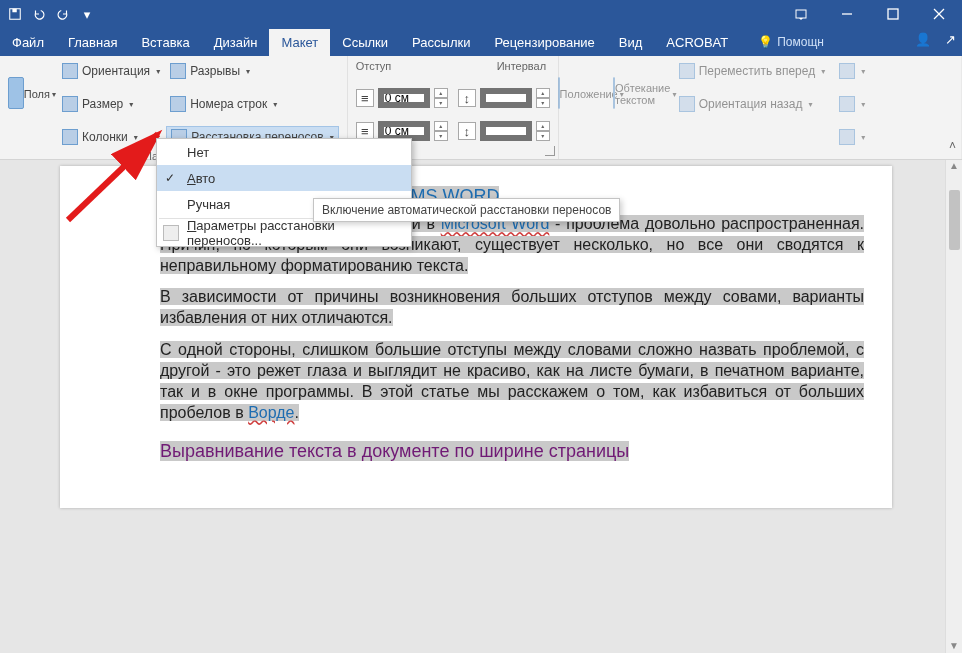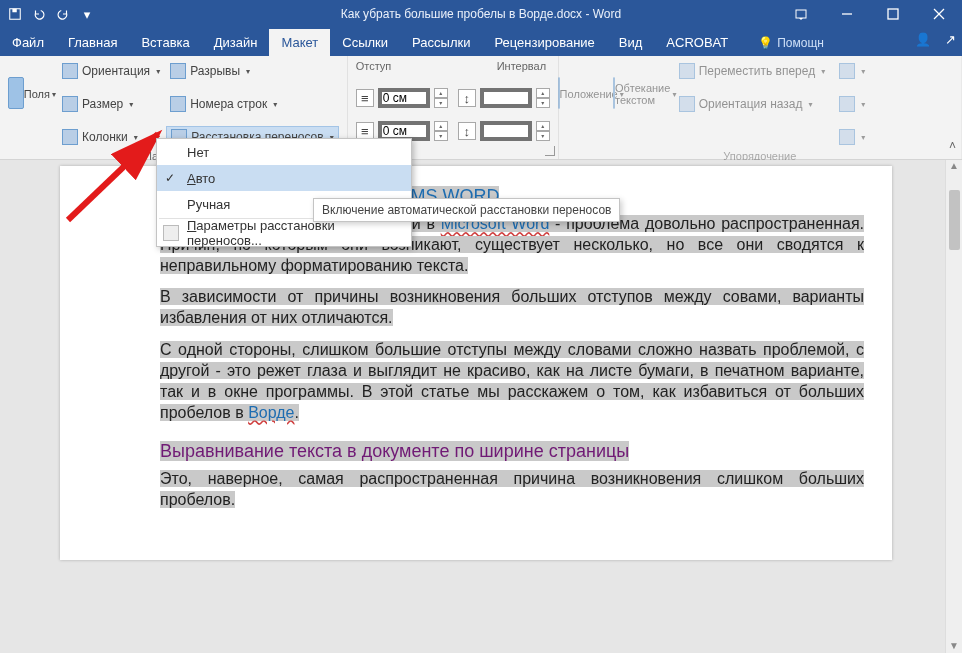--- a/index.html
+++ b/index.html
@@ -3,34 +3,34 @@
 <meta charset="utf-8">
 <style>
   * { box-sizing: border-box; margin: 0; padding: 0; font-family: "Segoe UI", Tahoma, sans-serif; }
   body { width: 962px; height: 653px; background: #fff; overflow: hidden; font-size: 13px; color: #444; }
   .titlebar { height: 28px; background: #2b579a; display: flex; align-items: center; color: #fff; position: relative; }
   .qa { display: flex; align-items: center; gap: 2px; padding-left: 4px; }
   .qa .ico { width: 22px; height: 22px; display: inline-flex; align-items: center; justify-content: center; }
   .title { position: absolute; left: 50%; transform: translateX(-50%); font-size: 12px; color: #eaf0fa; }
   .wincontrols { position: absolute; right: 0; display: flex; }
   .wincontrols div { width: 46px; height: 28px; display: flex; align-items: center; justify-content: center; }
-  .tabbar { height: 28px; background: #2b579a; display: flex; align-items: flex-end; }
+  .tabbar { height: 28px; background: #2b579a; display: flex; align-items: center; }
   .tab { padding: 6px 12px 6px 12px; color: #fff; font-size: 13px; cursor: pointer; }
   .tab.active { background: #f3f3f3; color: #2b579a; }
   .tell { margin-left: 8px; display: flex; align-items: center; color: #cfe0f7; font-size: 12px; padding: 6px 10px; }
   .ribbon { height: 104px; background: #f3f3f3; border-bottom: 1px solid #d4d4d4; display: flex; position: relative; }
   .group { border-right: 1px solid #e1e1e1; padding: 4px 8px 2px 8px; display: flex; flex-direction: column; justify-content: space-between; }
   .group-lbl { text-align: center; font-size: 11px; color: #6b6b6b; padding-top: 2px; }
   .big { display: flex; flex-direction: row; align-items: center; justify-content: center; width: 48px; height: 68px; font-size: 11px; color: #444; cursor: pointer; }
   .big .bi { width: 32px; height: 32px; background: #9ec2e6; border: 1px solid #6d9ecf; border-radius: 2px; margin-bottom: 2px; }
   .rowbtn { display: flex; align-items: center; gap: 4px; height: 22px; padding: 0 4px; font-size: 12px; color: #444; cursor: pointer; white-space: nowrap; }
   .rowbtn .si { width: 16px; height: 16px; background: #b9cee6; border: 1px solid #6d9ecf; }
   .spin { display: flex; align-items: center; gap: 4px; height: 22px; }
   .spin .si { width: 18px; height: 18px; border: 1px solid #a8a8a8; background: #fff; display:flex;align-items:center;justify-content:center; }
-  .spin input { width: 52px; height: 20px; border: 4px solid #737373; padding: 0 1px; font-size: 12px; }
+  .spin input { width: 52px; height: 20px; border: 6px solid #737373; padding: 0 1px; font-size: 12px; }
   .sbuttons { display: flex; flex-direction: column; }
   .sbuttons div { width: 14px; height: 10px; border: 1px solid #a8a8a8; background: #fff; font-size: 6px; text-align: center; line-height: 8px; color: #666; }
   .col { display:flex; flex-direction:column; gap:11px; }
   .hyph-btn { position: relative; background: #c9ddf2; border: 1px solid #a3c4e6; }
   .dropdown { position: absolute; left: 156px; top: 138px; width: 256px; background: #fff; border: 1px solid #c4c4c4; box-shadow: 2px 2px 6px rgba(0,0,0,0.25); z-index: 20; }
   .dditem { height: 26px; display: flex; align-items: center; padding-left: 30px; font-size: 13px; color: #333; position: relative; }
   .dditem.hover { background: #c9ddf2; }
   .dditem .chk { position: absolute; left: 8px; font-size: 12px; color: #333; }
   .dditem .ci { position:absolute; left:6px; width:16px; height:16px; border:1px solid #bbb; background:#eee; }
   .ddsep { height:1px; background:#e1e1e1; margin:1px 2px;}
@@ -69,21 +69,20 @@
         </svg>
       </span>
     <span class="ico">
         <svg class="svgico" viewBox="0 0 16 16">
           <path d="M6 4 A5 5 0 1 0 12 7" fill="none" stroke="#fff" stroke-width="1.3"></path>
           <path d="M12 4 L12 8 L8 8" fill="none" stroke="#fff" stroke-width="1.3"></path>
         </svg>
       </span>
     <span class="ico" style="font-size:13px;color:#fff;">▾</span>
   </div>
-  <div class="title">Как убрать большие пробелы в Ворде.docx - Word</div>
   <div class="wincontrols">
     <div>
         <svg width="14" height="14" viewBox="0 0 14 14">
           <rect x="2" y="3" width="10" height="8" fill="none" stroke="#fff"></rect>
           <path d="M5 11 L9 11 L7 13 Z" fill="#fff"></path>
         </svg>
       </div>
     <div>
         <svg width="12" height="12">
           <line x1="1" y1="6" x2="11" y2="6" stroke="#fff" stroke-width="1.3"></line>
@@ -249,21 +248,20 @@
         <div class="rowbtn">
             <span class="si"></span>
             <span class="small-arrow">▾</span>
           </div>
         <div class="rowbtn">
             <span class="si"></span>
             <span class="small-arrow">▾</span>
           </div>
       </div>
     </div>
-    <div class="group-lbl">Упорядочение</div>
   </div>
   <div style="position:absolute; right:6px; bottom:6px; font-size:12px; color:#666;">˄</div>
 </div>
 
 <div class="dropdown">
   <div class="dditem">
       <span style="text-decoration:underline; text-decoration-color:transparent;">Нет</span>
     </div>
   <div class="dditem hover">
       <span class="chk">✓</span>
@@ -290,20 +288,19 @@
   <line x1="10" y1="100" x2="100" y2="14" stroke="#e31b1b" stroke-width="6" marker-end="url(#ah)"></line>
 </svg>
 
 <div class="page-area">
   <div class="page">
     <div class="hd1"><span class="sel">Убираем большие пробелы в MS WORD</span></div>
     <div class="para"><span class="sel"><span>Большие пробелы между словами в </span><span class="link redw">Microsoft Word</span><span> - проблема довольно распространенная. Причин, по которым они возникают, существует несколько, но все они сводятся к неправильному форматированию текста.</span></span></div>
     <div class="para"><span class="sel">В зависимости от причины возникновения больших отступов между совами, варианты избавления от них отличаются.</span></div>
     <div class="para"><span class="sel"><span>С одной стороны, слишком   большие отступы между словами сложно назвать проблемой, с другой - это режет глаза и выглядит   не красиво, как на листе бумаги, в печатном варианте, так и в окне   программы. В этой статье мы расскажем о том, как избавиться от больших пробелов в </span><span class="link redw">Ворде</span><span>.</span></span></div>
     <div class="hd2"><span class="sel">Выравнивание текста в документе по ширине страницы</span></div>
-    <div class="para"><span class="sel">Это, наверное, самая распространенная   причина возникновения слишком больших пробелов.</span></div>
   </div>
   <div class="scrollbar">
     <div style="text-align:center;color:#888;font-size:10px;">▲</div>
     <div class="thumb"></div>
     <div style="position:absolute;bottom:2px;width:100%;text-align:center;color:#888;font-size:10px;">▼</div>
   </div>
 </div>
 
 </body></html>

